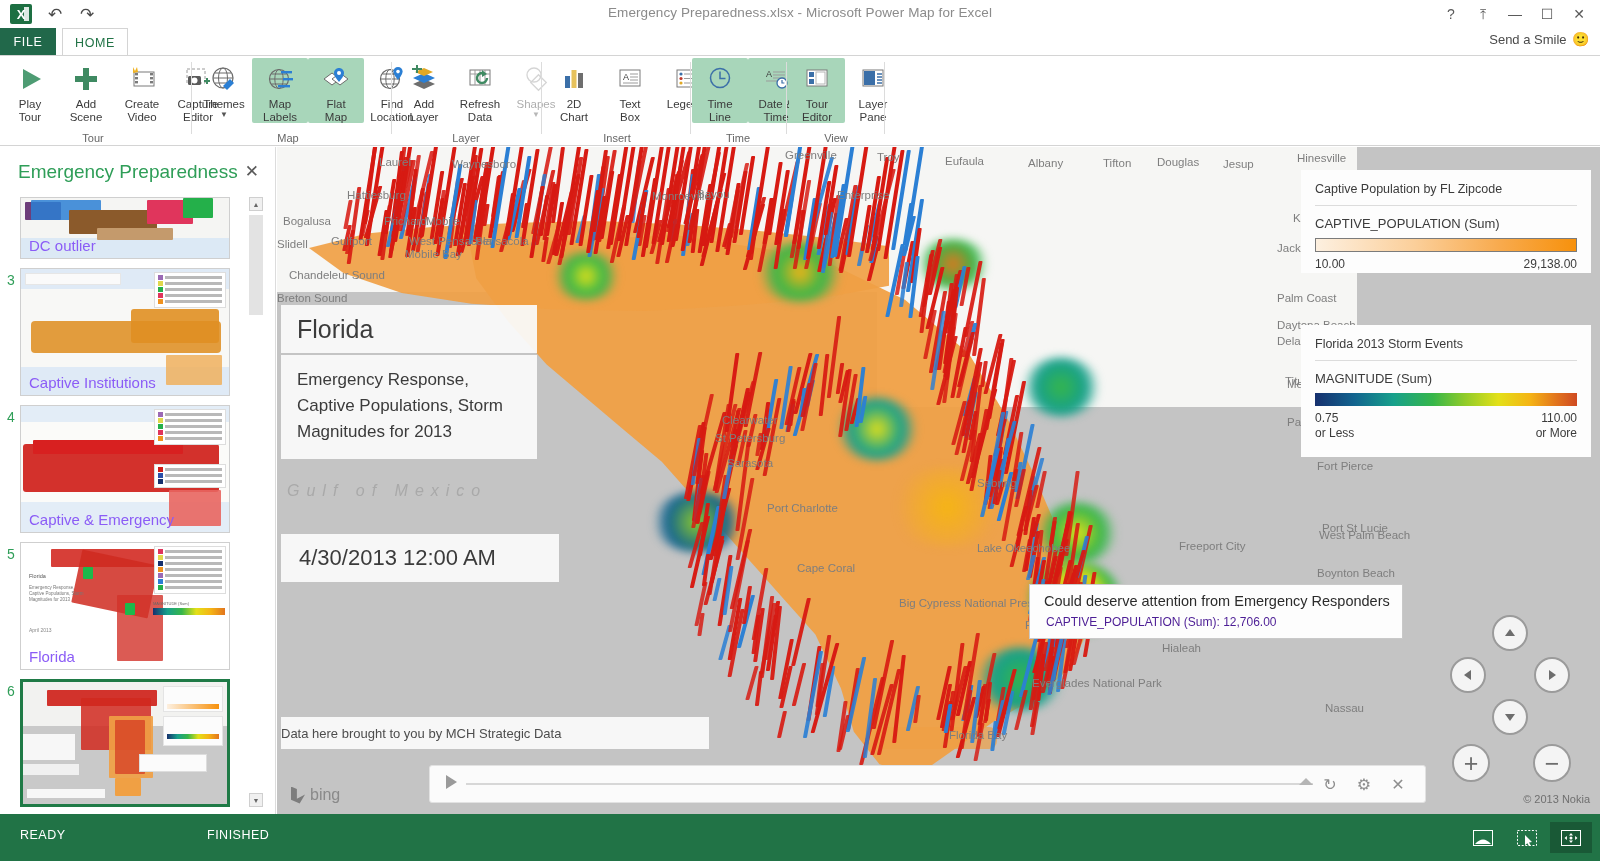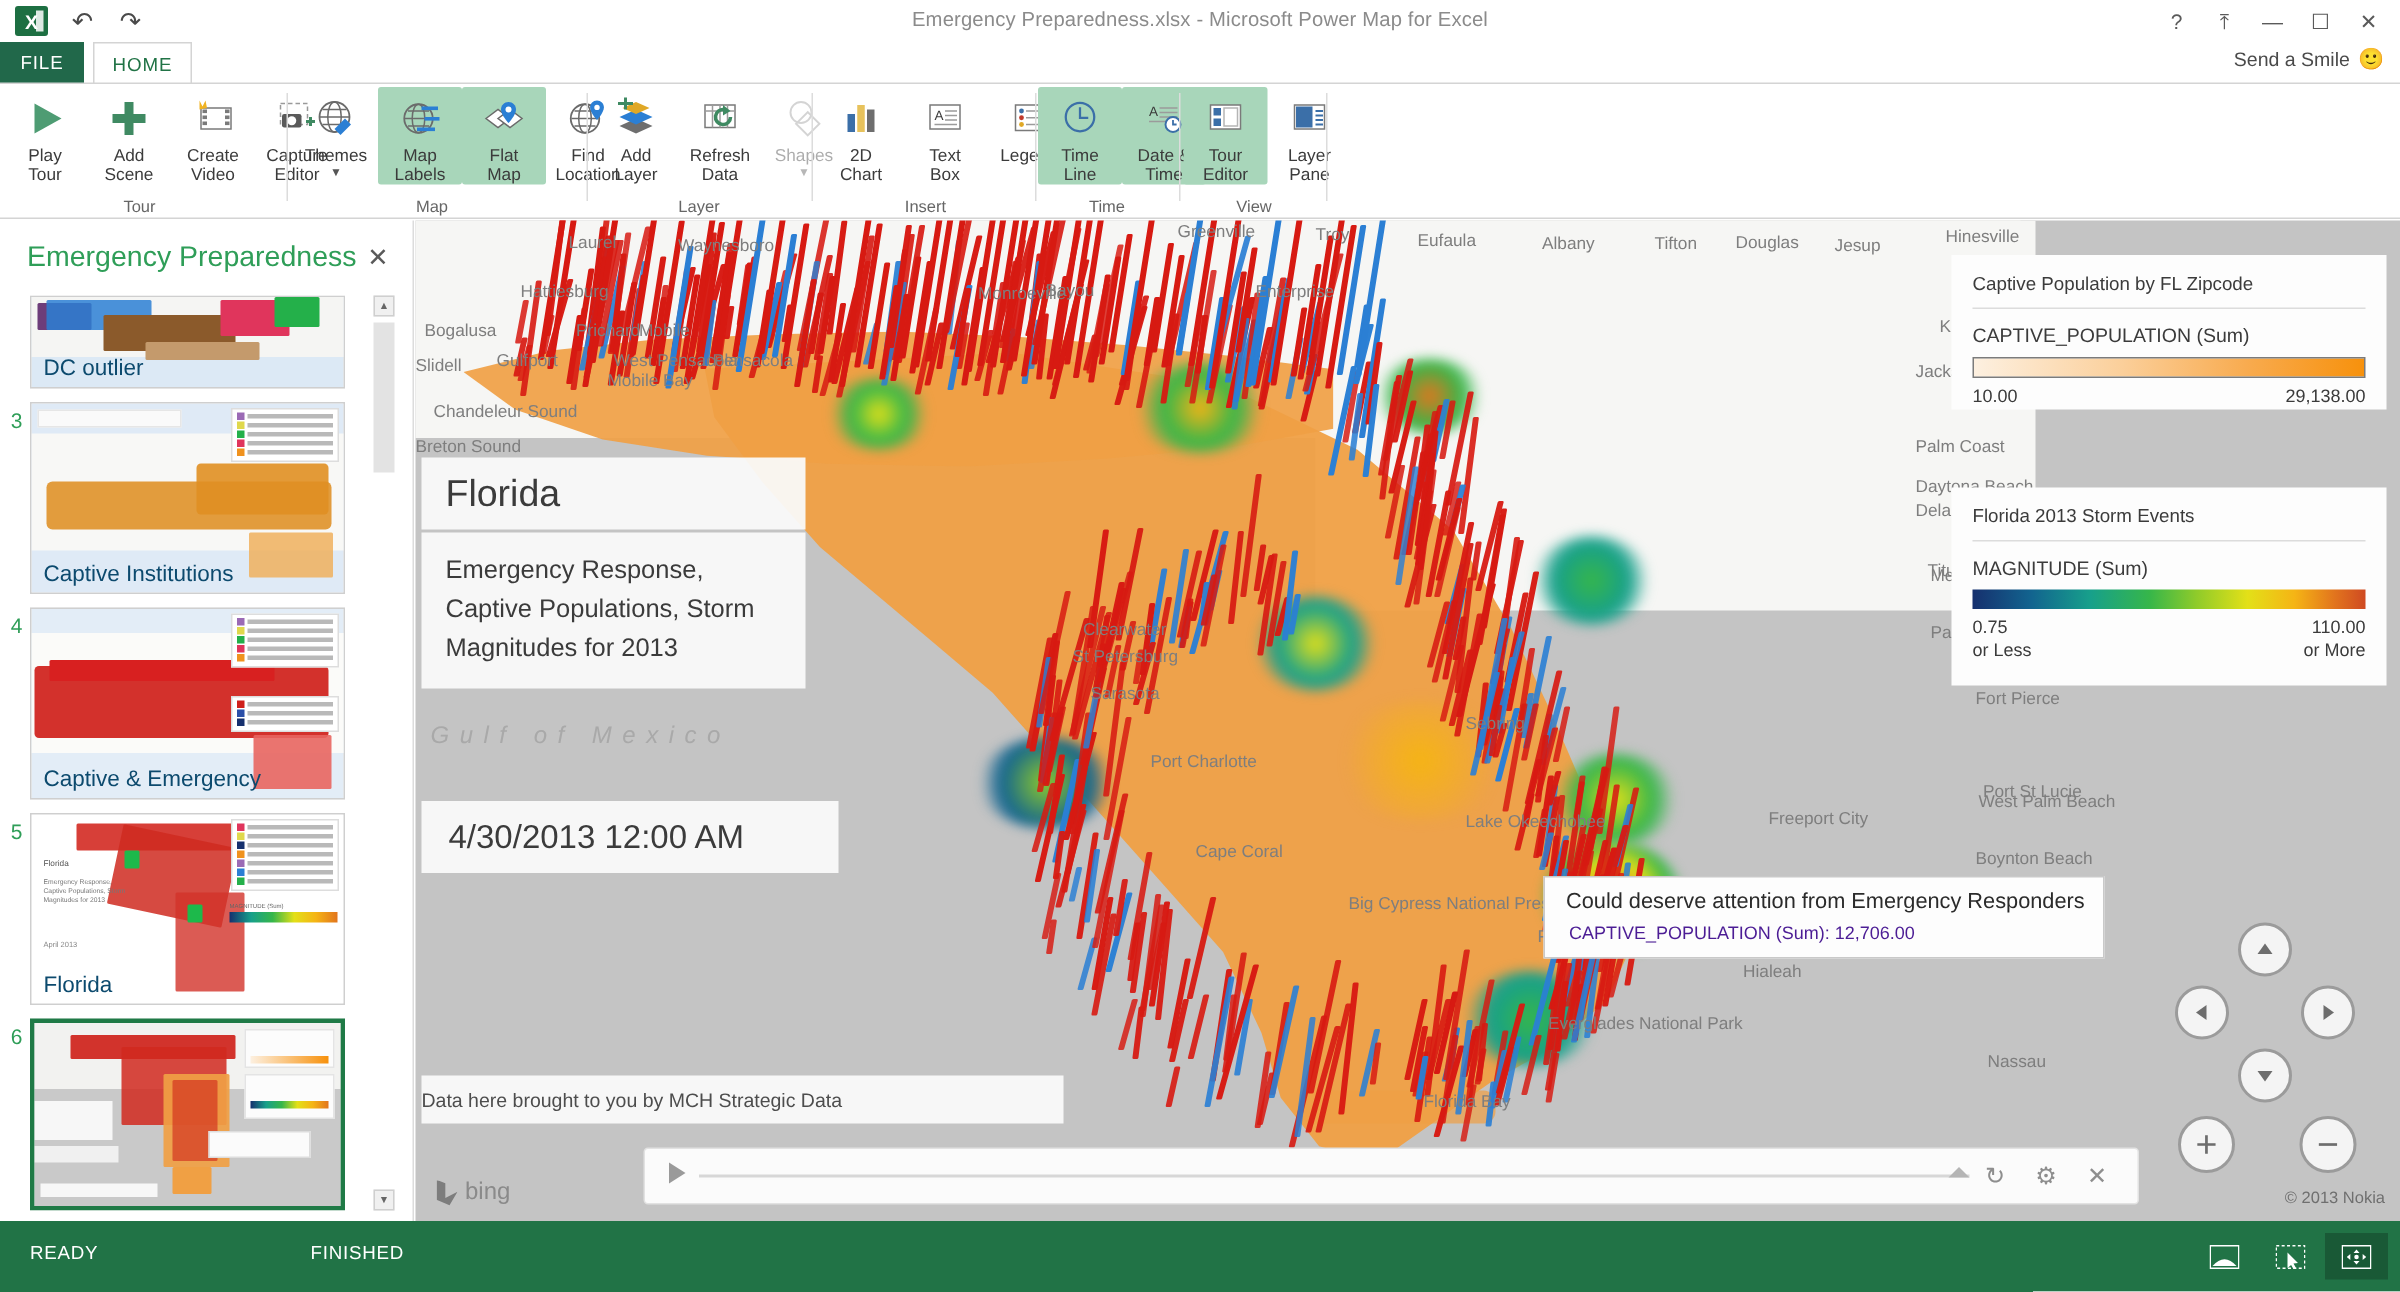--- a/index.html
+++ b/index.html
@@ -109,21 +109,21 @@
     width: 18px; text-align: center; font-size: 14px; color: #2f9e58;
     padding-top: 4px; flex: 0 0 18px;
   }
   .scene-thumb {
     position: relative; width: 210px; height: 128px; background: #f3f3f3;
     border: 1px solid #cfcfcf; overflow: hidden; cursor: pointer;
   }
   .scene-thumb.sel { border: 3px solid #1f7a46; }
   .scene-thumb.partial { height: 62px; }
   .scene-caption {
-    position: absolute; left: 8px; bottom: 4px; font-size: 13px; color: #0c4a6e;
+    position: absolute; left: 8px; bottom: 4px; font-size: 13px; color: #8b5cf6;
   }
   .scene-caption.big { font-size: 15px; }
   
   .mini { position:absolute; inset:0; }
   .mini-sea { position:absolute; inset:0; background:#dce9f5; }
   .mini-land { position:absolute; background:#f7f7f5; }
   .dot { position: absolute; border-radius: 1px; }
   .mini-legend {
     position:absolute; right:3px; top:3px; width:72px; background:#fff;
     border:1px solid #ddd; padding:2px 3px;

